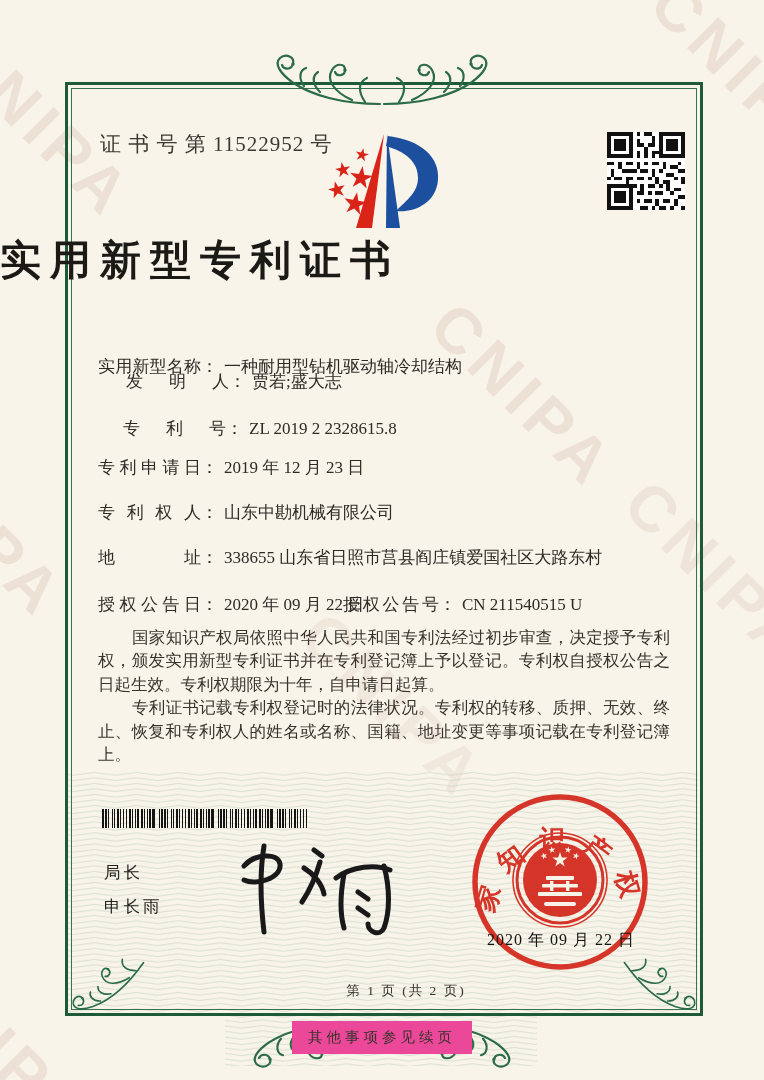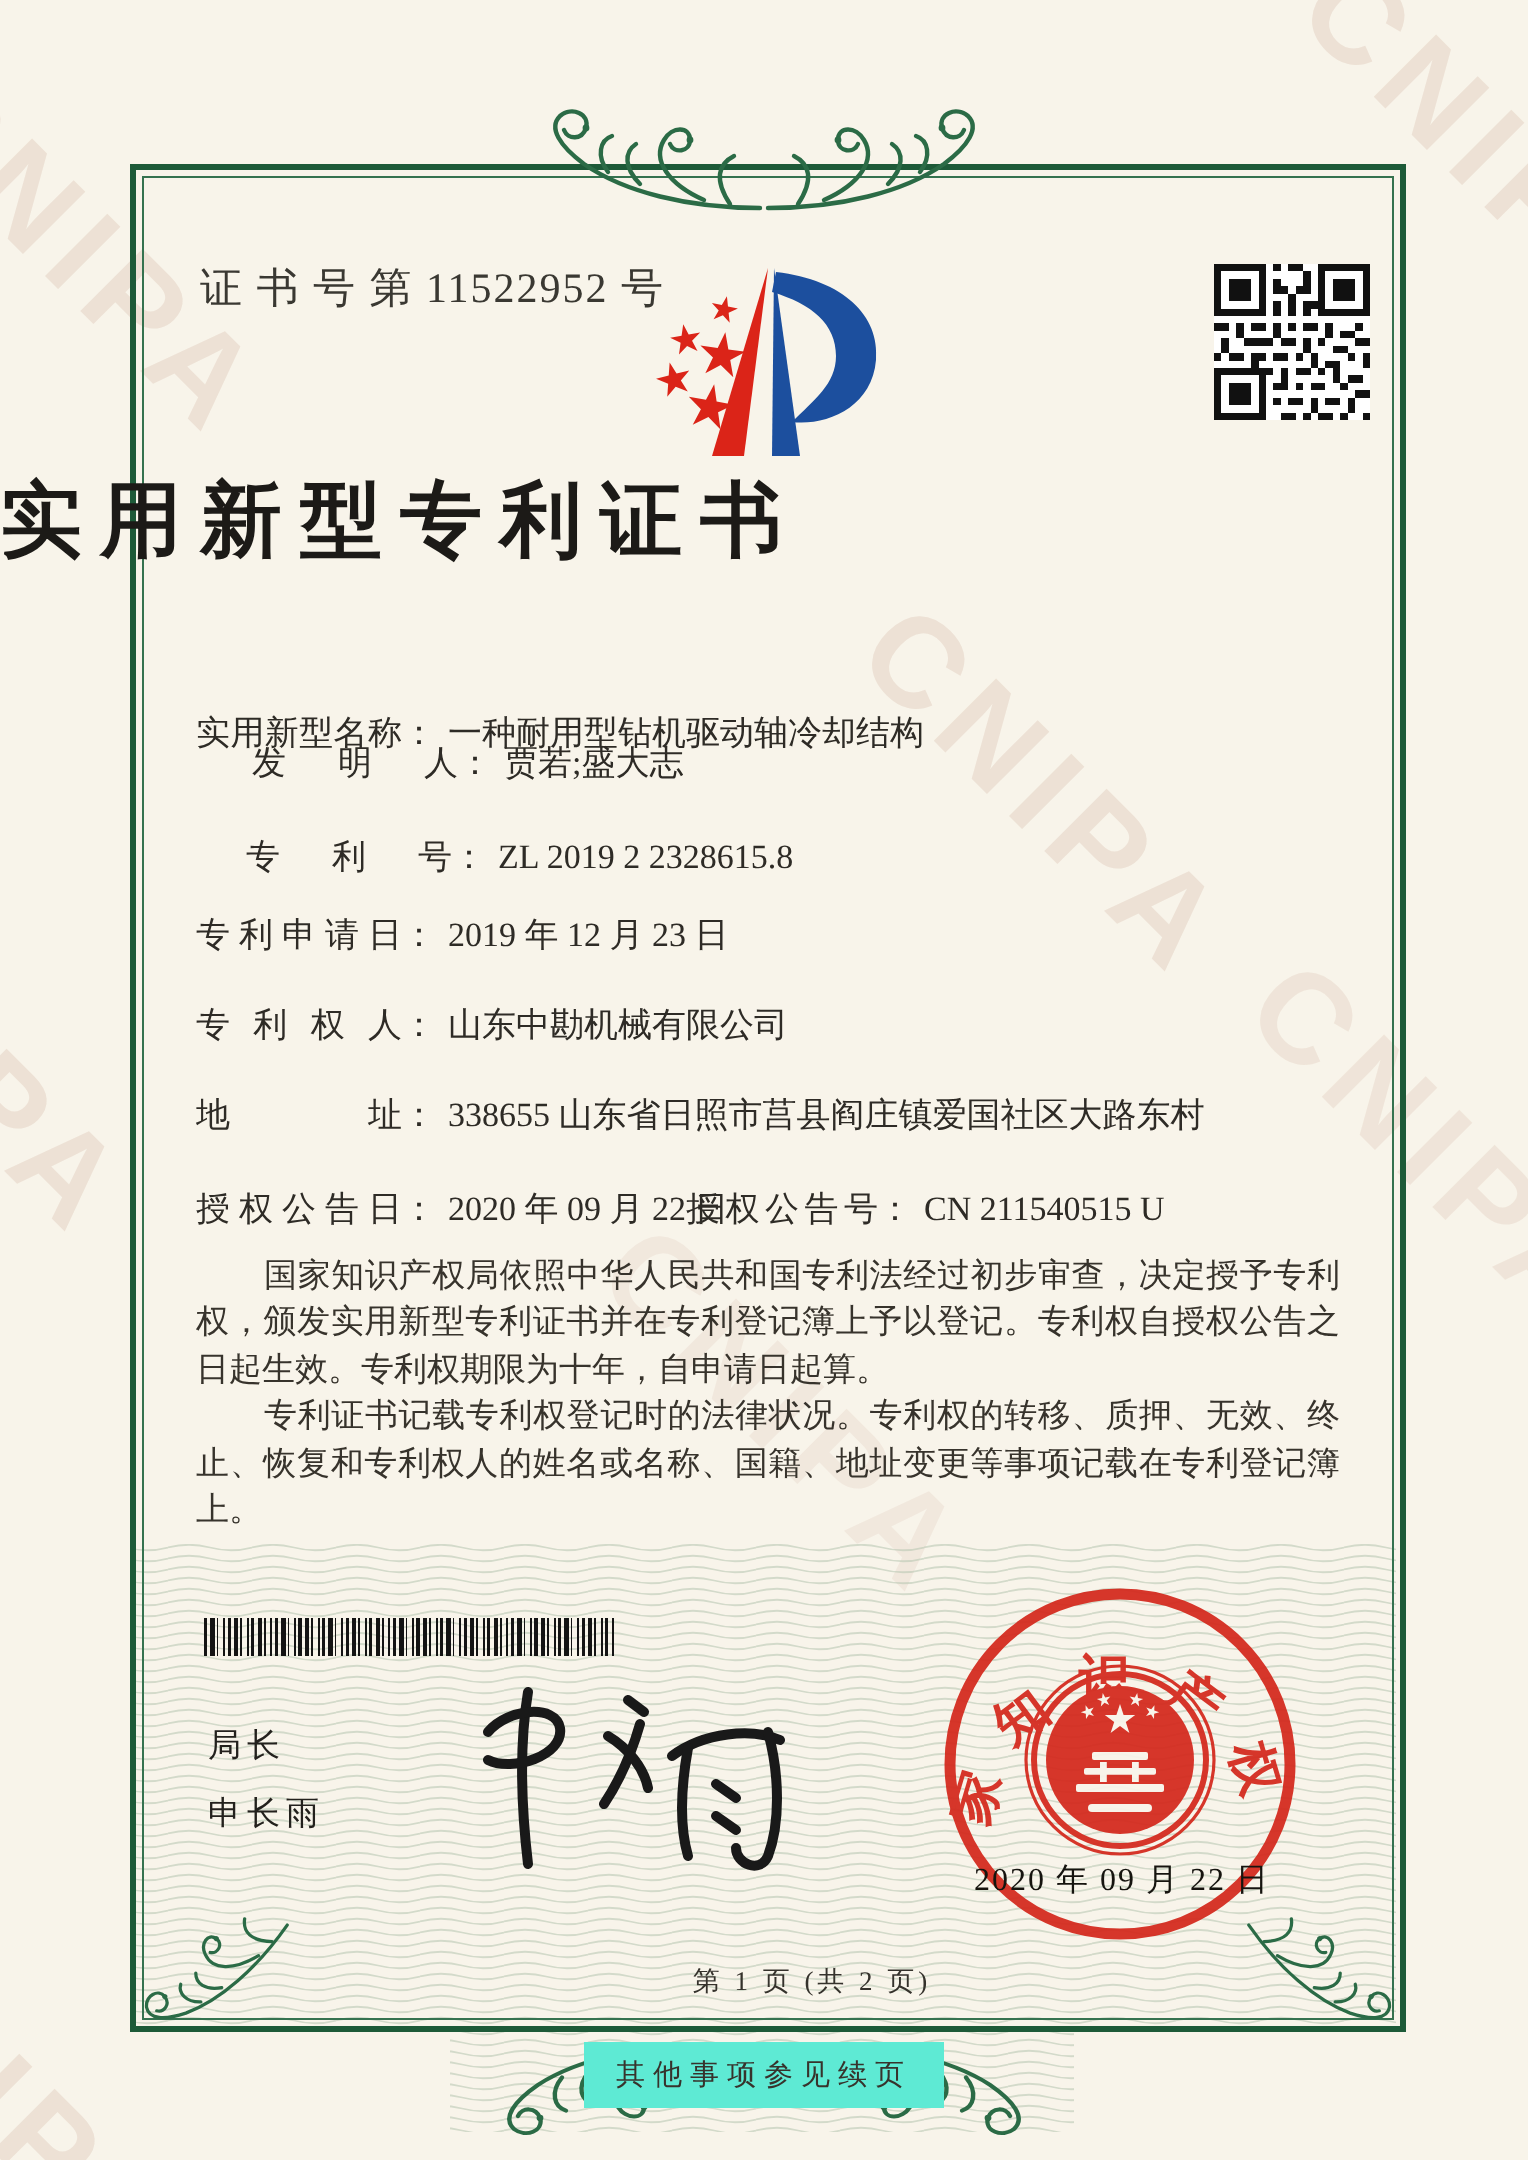--- a/index.html
+++ b/index.html
@@ -89,21 +89,21 @@
     position:absolute; left:476px; top:930px; width:170px; text-align:center;
     font-size:16px; letter-spacing:1px; color:#16140f;
   }
   
   .page-info {
     position:absolute; left:0; top:982px; width:764px; text-align:center;
     font-size:13.5px; letter-spacing:2px; color:#35322c;padding-left:48px;
   }
   .cont-note {
     position:absolute; left:50%; top:1021px; transform:translateX(-50%);
-    background:#5eead4; padding:7px 16px; font-size:14.5px; letter-spacing:4px;
+    background:#ec4899; padding:7px 16px; font-size:14.5px; letter-spacing:4px;
     color:#37332c;
   }
 </style>
 </head>
 <body>
 
 <div class="page">
 
   <span class="wm wm1">CNIPA</span>
   <span class="wm wm2">CNIPA</span>

